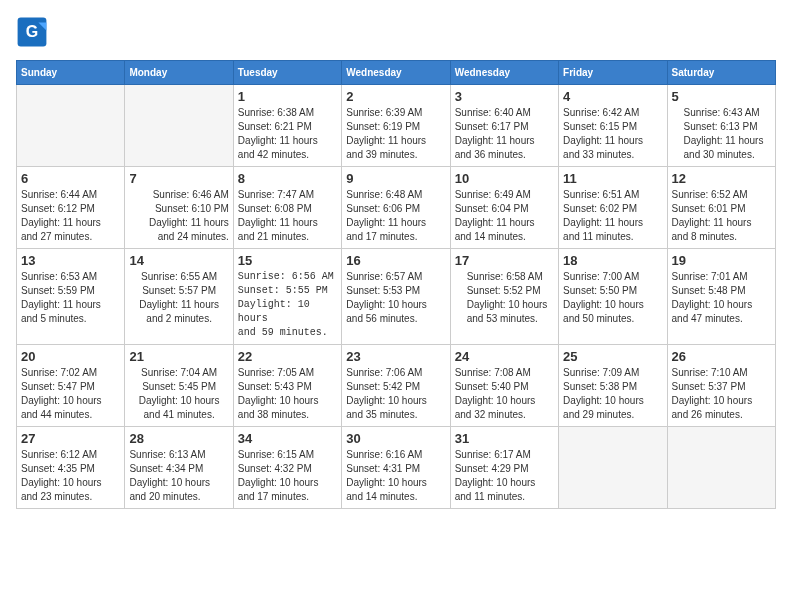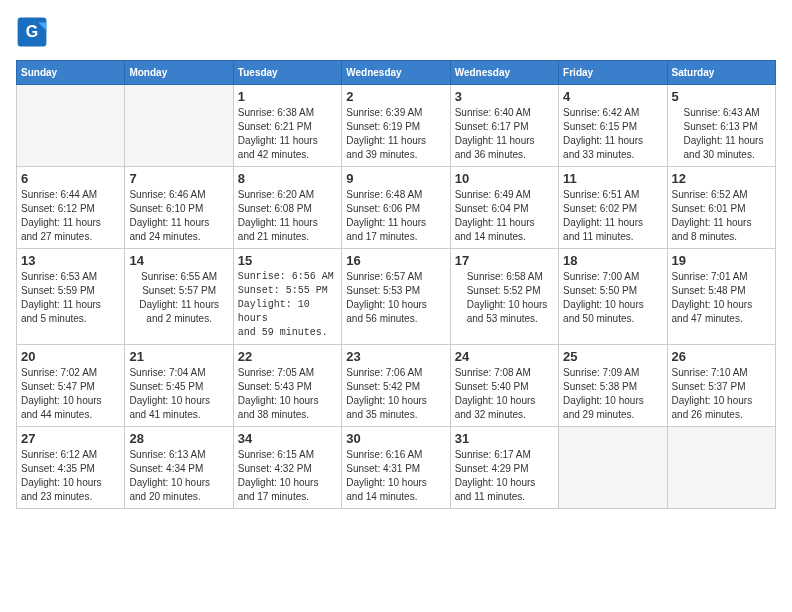--- a/index.html
+++ b/index.html
@@ -161,28 +161,28 @@
       <tr>
         <td>
           <div class="day-number">6</div>
           <div class="day-detail" style="white-space: pre-line;">Sunrise: 6:44 AM
 Sunset: 6:12 PM
 Daylight: 11 hours
 and 27 minutes.</div>
         </td>
         <td>
           <div class="day-number">7</div>
-          <div class="day-detail" style="white-space: pre-line;">Sunrise: 6:46 AM
+          <div class="day-detail" style="white-space: pre-line; text-align: right;">Sunrise: 6:46 AM
 Sunset: 6:10 PM
 Daylight: 11 hours
 and 24 minutes.</div>
         </td>
         <td>
           <div class="day-number">8</div>
-          <div class="day-detail" style="white-space: pre-line;">Sunrise: 6:20 AM
+          <div class="day-detail" style="white-space: pre-line;">Sunrise: 7:47 AM
 Sunset: 6:08 PM
 Daylight: 11 hours
 and 21 minutes.</div>
         </td>
         <td>
           <div class="day-number">9</div>
           <div class="day-detail" style="white-space: pre-line;">Sunrise: 6:48 AM
 Sunset: 6:06 PM
 Daylight: 11 hours
 and 17 minutes.</div>
@@ -263,21 +263,21 @@
       <tr>
         <td>
           <div class="day-number">20</div>
           <div class="day-detail" style="white-space: pre-line;">Sunrise: 7:02 AM
 Sunset: 5:47 PM
 Daylight: 10 hours
 and 44 minutes.</div>
         </td>
         <td>
           <div class="day-number">21</div>
-          <div class="day-detail" style="white-space: pre-line;">Sunrise: 7:04 AM
+          <div class="day-detail" style="white-space: pre-line; text-align: center;">Sunrise: 7:04 AM
 Sunset: 5:45 PM
 Daylight: 10 hours
 and 41 minutes.</div>
         </td>
         <td>
           <div class="day-number">22</div>
           <div class="day-detail" style="white-space: pre-line;">Sunrise: 7:05 AM
 Sunset: 5:43 PM
 Daylight: 10 hours
 and 38 minutes.</div>

